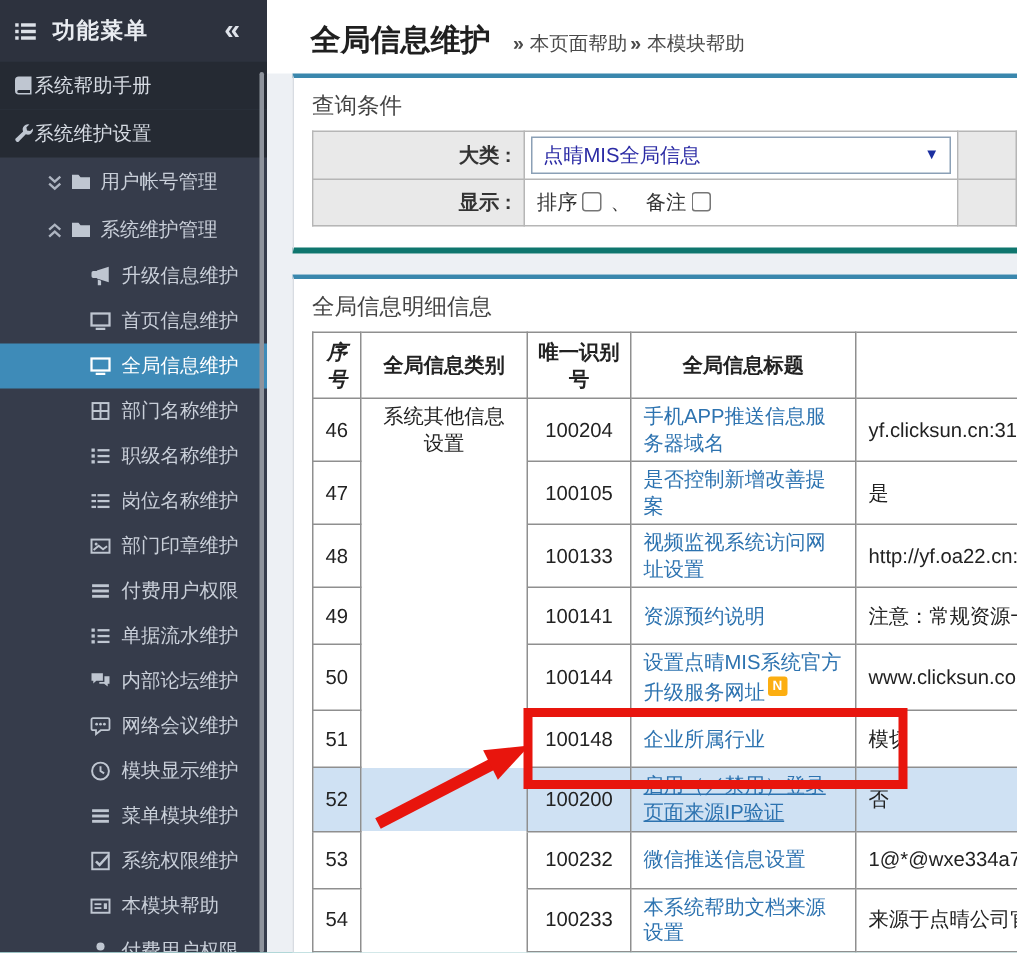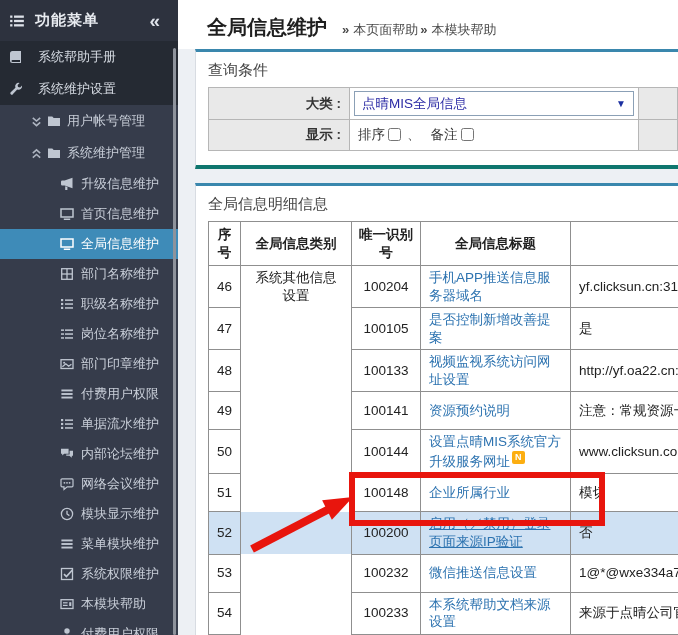--- a/index.html
+++ b/index.html
@@ -10,21 +10,21 @@
   .sidebar{position:absolute;left:0;top:0;width:178px;height:635px;background:#363c4b;overflow:hidden;}
   .sb-header{height:41px;background:#2d323e;display:flex;align-items:center;padding:0 10px 0 9px;color:#e9ecf1;}
   .sb-hicon{width:16px;height:16px;margin-right:10px;color:#dde1e8;flex:0 0 auto;}
   .sb-hicon svg{width:16px;height:16px;display:block;}
   .sb-htitle{font-size:15px;font-weight:bold;letter-spacing:1px;flex:1;}
   .sb-collapse{font-size:19px;font-weight:bold;color:#dfe3ea;margin-right:8px;cursor:pointer;line-height:1;}
   .sb-menu{position:absolute;top:41px;left:0;right:0;}
   .sb-item{display:flex;align-items:center;color:#c9cfd9;font-size:13px;cursor:pointer;}
   .sb-item .ic{display:inline-flex;width:14px;height:14px;flex:0 0 auto;color:#bfc6d1;}
   .sb-item .ic svg{width:14px;height:14px;display:block;}
-  .sb-item .lbl{margin-left:15px;white-space:nowrap;}
+  .sb-item .lbl{margin-left:0;white-space:nowrap;}
   .sb-item.l1{height:32px;background:#252a33;padding-left:9px;color:#d6dbe3;}
   .sb-item.l2{height:32px;padding-left:30px;}
   .sb-item.l2 .ic.state{width:13px;height:13px;margin-right:4px;color:#aeb5c1;}
   .sb-item.l2 .lbl{margin-left:6px;}
   .sb-item.l3{height:30px;padding-left:60px;}
   .sb-item.l3 .lbl{margin-left:7px;}
   .sb-item.active{background:#3e8bb8;color:#ffffff;}
   .sb-item.active .ic{color:#ffffff;}
   .sb-scroll{position:absolute;right:2px;top:48px;bottom:0;width:3px;background:#8e939c;border-radius:2px;}
   
@@ -48,21 +48,21 @@
   .sel-arrow{color:#1b2fa0;font-size:10px;margin-left:6px;}
   .qchecks{color:#333;}
   .qchecks .opt-label{margin:0 1px 0 4px;}
   .qchecks input{width:13px;height:13px;margin:0 2px;vertical-align:-2px;cursor:pointer;}
   .qchecks .dun{margin:0 6px 0 4px;}
   
   .dtable{border-collapse:collapse;margin-left:12px;width:560px;font-size:13.5px;table-layout:fixed;}
   .dtable th,.dtable td{border:1px solid #8f8f8f;padding:3px 8px;line-height:1.3;}
   .dtable th{font-weight:bold;text-align:center;background:#fff;height:29px;padding:4px;}
   .dtable td{height:38px;background:#fff;}
-  .col-no{width:32px;} .col-cat{width:111px;} .col-id{width:69px;} .col-title{width:150px;} .col-val{width:198px;}
+  .col-no{width:32px;font-style:italic;} .col-cat{width:111px;} .col-id{width:69px;} .col-title{width:150px;} .col-val{width:198px;}
   .td-no{text-align:right;} .td-id{text-align:center;}
   .td-cat{border-top:none !important;border-bottom:none !important;text-align:center;vertical-align:middle;}
   .td-val{white-space:nowrap;overflow:visible;}
   .td-title a{color:#2d73b0;text-decoration:none;cursor:pointer;}
   .td-title a.ul{text-decoration:underline;}
   tr.hl td{background:#cfe1f3;}
   .badge-n{display:inline-block;background:#fcae11;color:#fff;font-size:9px;font-weight:bold;
            line-height:1;padding:2px 3px;border-radius:2px;vertical-align:6px;margin-left:2px;}
   
   .anno{position:absolute;left:0;top:0;width:678px;height:635px;pointer-events:none;z-index:40;}

